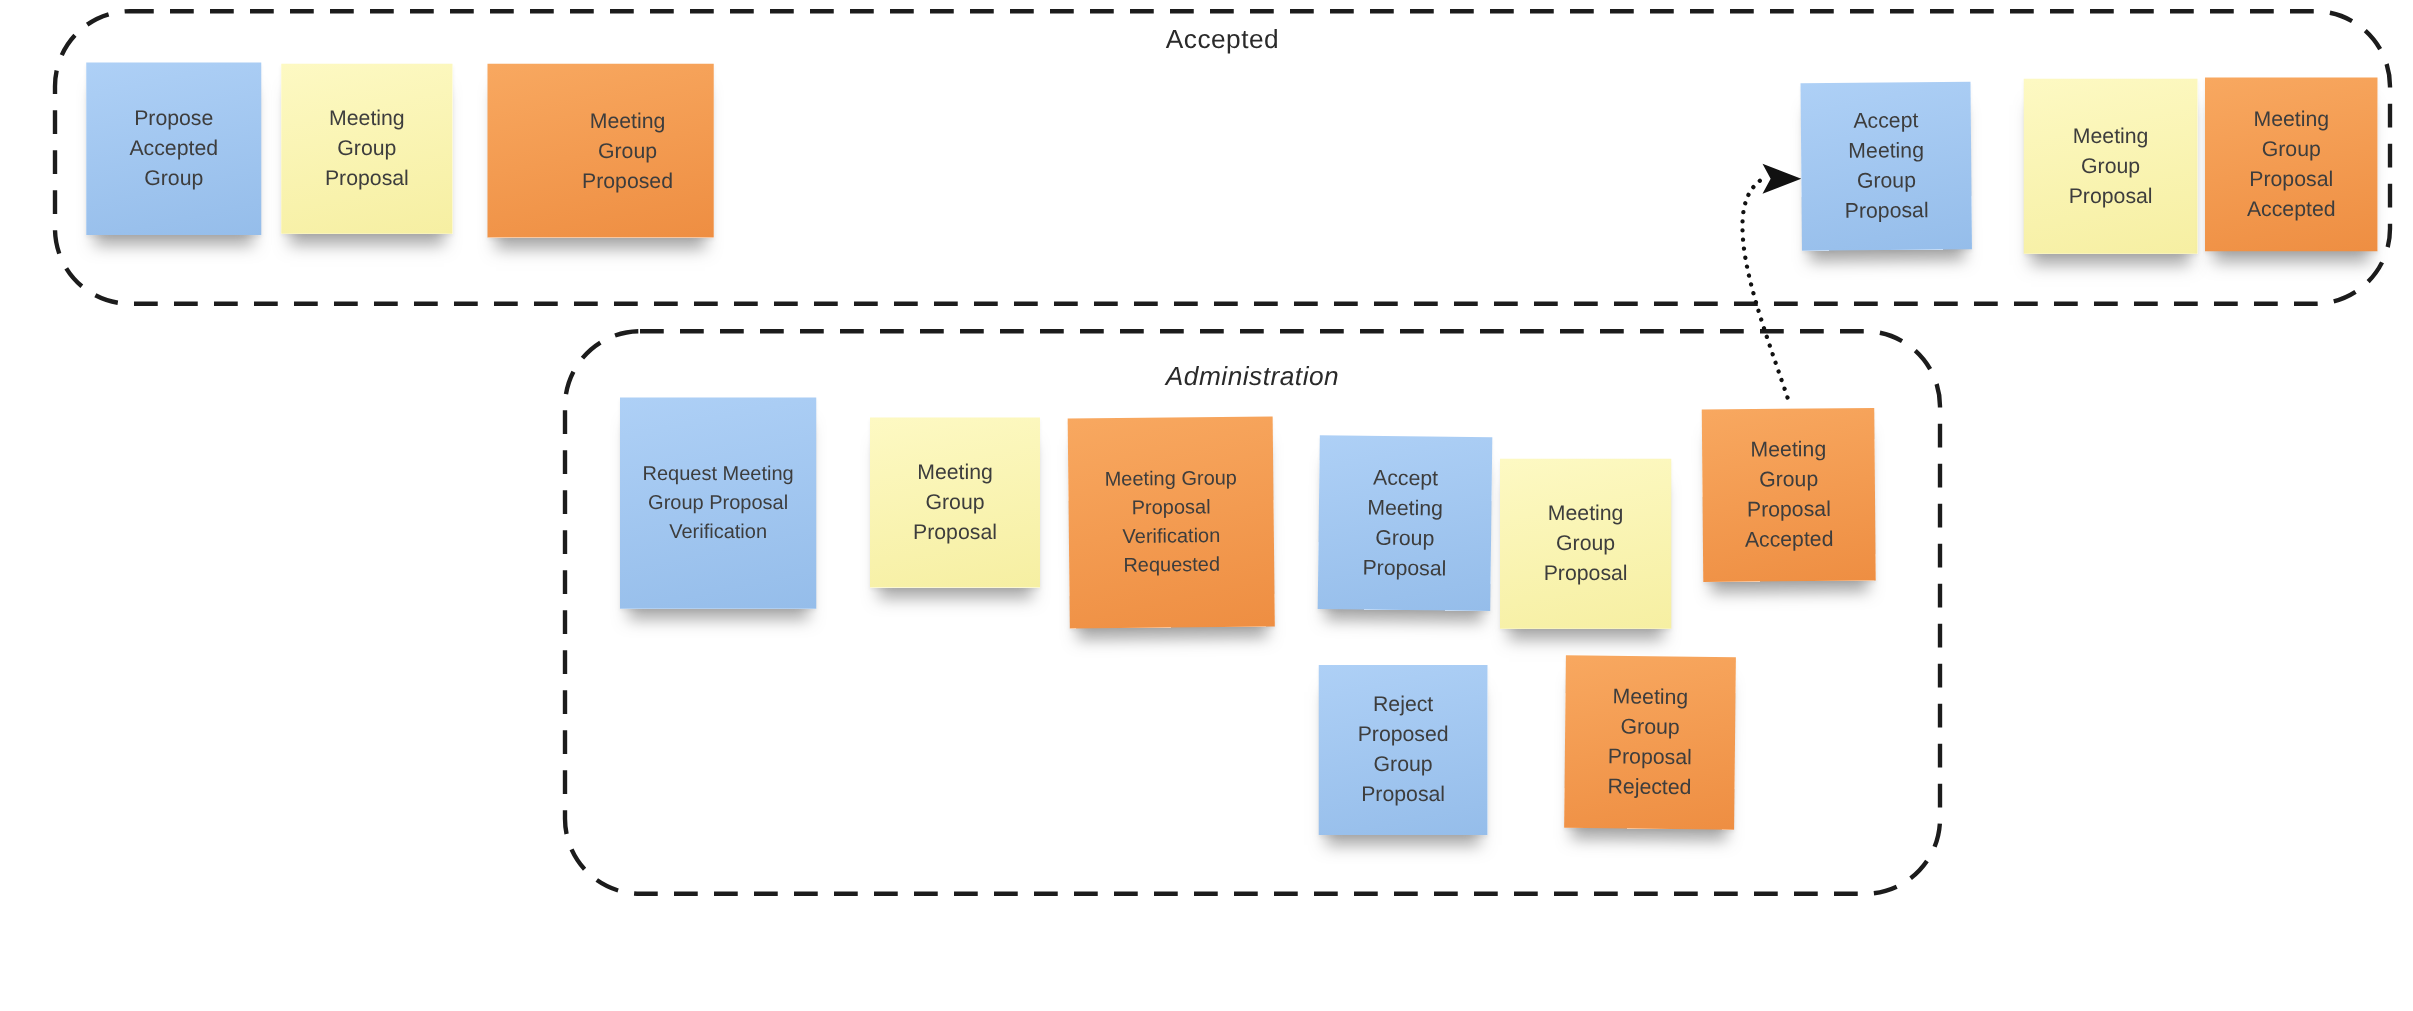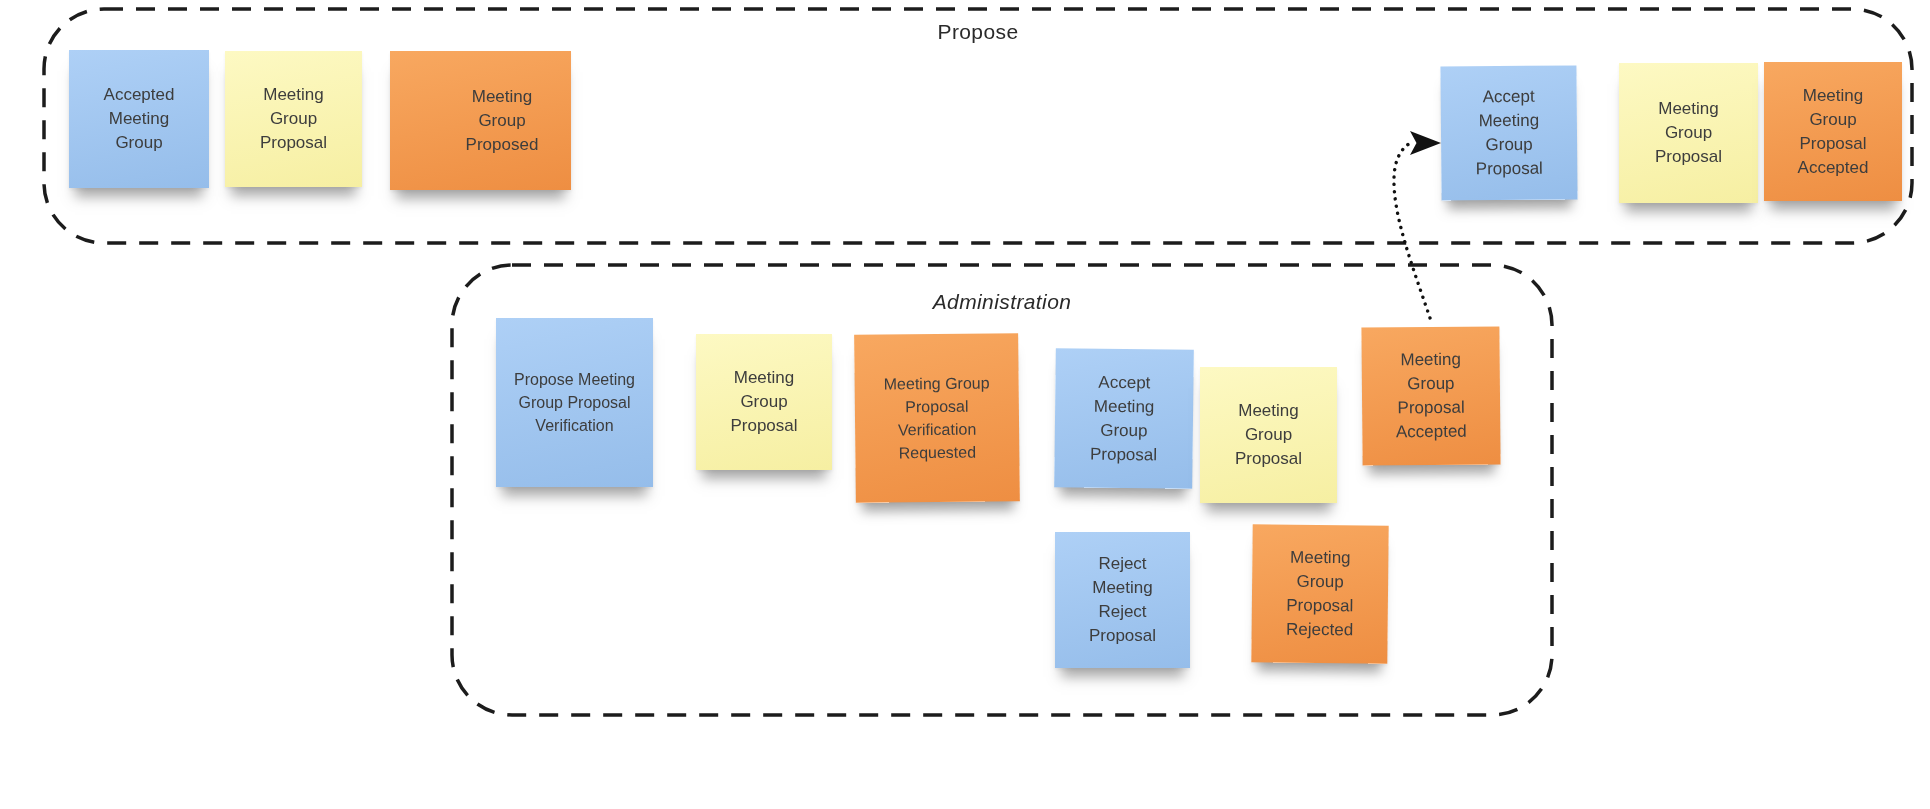--- a/index.html
+++ b/index.html
@@ -60,58 +60,58 @@
 
 <svg id="overlay" width="1930" height="809" viewBox="0 0 1930 809" xmlns="http://www.w3.org/2000/svg">
   <rect class="outline" x="44" y="9" width="1868" height="234" rx="60" ry="60"></rect>
   <rect class="outline" x="452" y="265" width="1100" height="450" rx="60" ry="60"></rect>
   <g>
     <path class="connector-path" d="M1430,318 C1411,262 1393,215 1394,178 C1394.5,161 1400,149 1411,142.5"></path>
     <polygon class="connector-head" points="1441,143 1410,131 1416.5,143 1410,155"></polygon>
   </g>
 </svg>
 
-<div class="group-title" id="meetings-title">Propose</div>
+<div class="group-title" id="meetings-title">Accepted</div>
 <div class="group-title" id="administration-title">Administration</div>
 
 <div class="sticky blue" id="m1">
-  <span class="label">Accepted Meeting Group</span>
+  <span class="label">Propose Accepted Group</span>
 </div>
 <div class="sticky yellow" id="m2">
   <span class="label">Meeting Group Proposal</span>
 </div>
 <div class="sticky orange" id="m3">
   <span class="label">Meeting Group Proposed</span>
 </div>
 <div class="sticky blue" id="m4">
   <span class="label">Accept Meeting Group Proposal</span>
 </div>
 <div class="sticky yellow" id="m5">
   <span class="label">Meeting Group Proposal</span>
 </div>
 <div class="sticky orange" id="m6">
   <span class="label">Meeting Group Proposal Accepted</span>
 </div>
 
 <div class="sticky blue" id="a1">
-  <span class="label">Propose Meeting Group Proposal Verification</span>
+  <span class="label">Request Meeting Group Proposal Verification</span>
 </div>
 <div class="sticky yellow" id="a2">
   <span class="label">Meeting Group Proposal</span>
 </div>
 <div class="sticky orange" id="a3">
   <span class="label">Meeting Group Proposal Verification Requested</span>
 </div>
 <div class="sticky blue" id="a4">
   <span class="label">Accept Meeting Group Proposal</span>
 </div>
 <div class="sticky yellow" id="a5">
   <span class="label">Meeting Group Proposal</span>
 </div>
 <div class="sticky orange" id="a6">
   <span class="label">Meeting Group Proposal Accepted</span>
 </div>
 <div class="sticky blue" id="a7">
-  <span class="label">Reject Meeting Reject Proposal</span>
+  <span class="label">Reject Proposed Group Proposal</span>
 </div>
 <div class="sticky orange" id="a8">
   <span class="label">Meeting Group Proposal Rejected</span>
 </div>
 
 </body></html>

